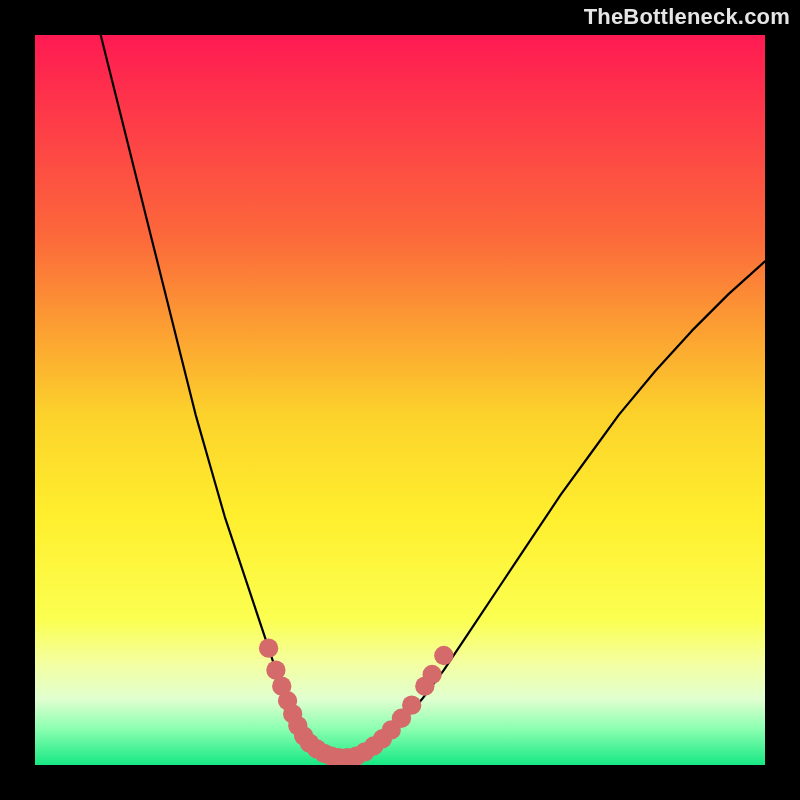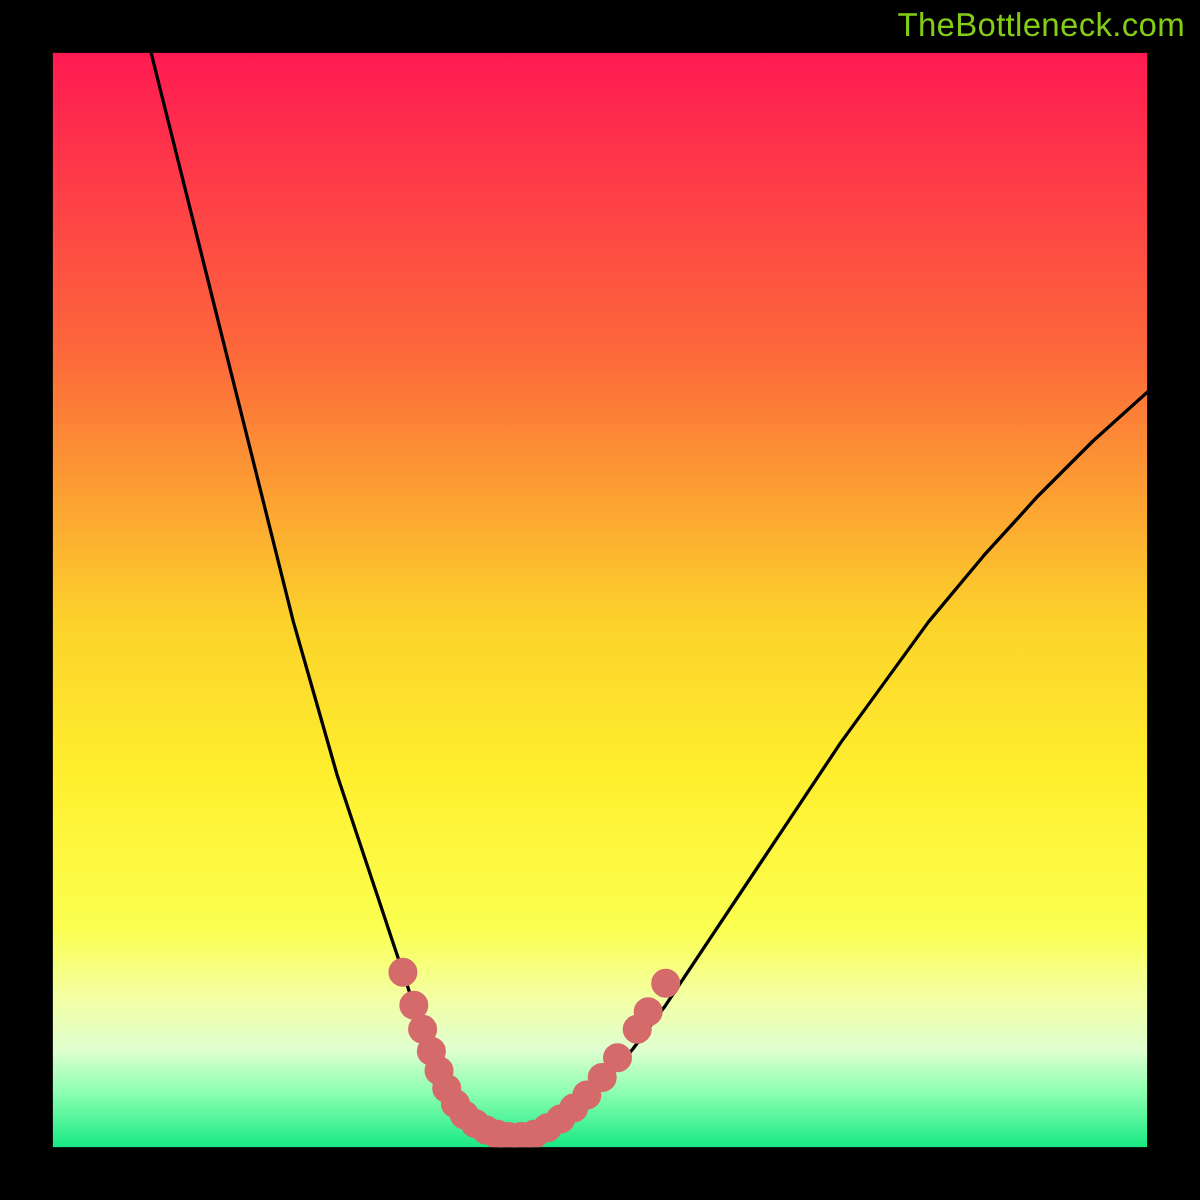--- a/index.html
+++ b/index.html
@@ -14,24 +14,24 @@
   .stage {
     position: relative;
     width: 800px;
     height: 800px;
     background: #000000;
   }
   .watermark {
     position: absolute;
     top: 4px;
     right: 10px;
-    color: #84cc16;
+    color: #e5e5e5;
     font-size: 22px;
     letter-spacing: 0.2px;
-    font-weight: 400;
+    font-weight: 700;
     z-index: 10;
     margin-left: 44px;
   }
   .plot {
     position: absolute;
     left: 35px;
     top: 35px;
     width: 730px;
     height: 730px;
     overflow: hidden;

